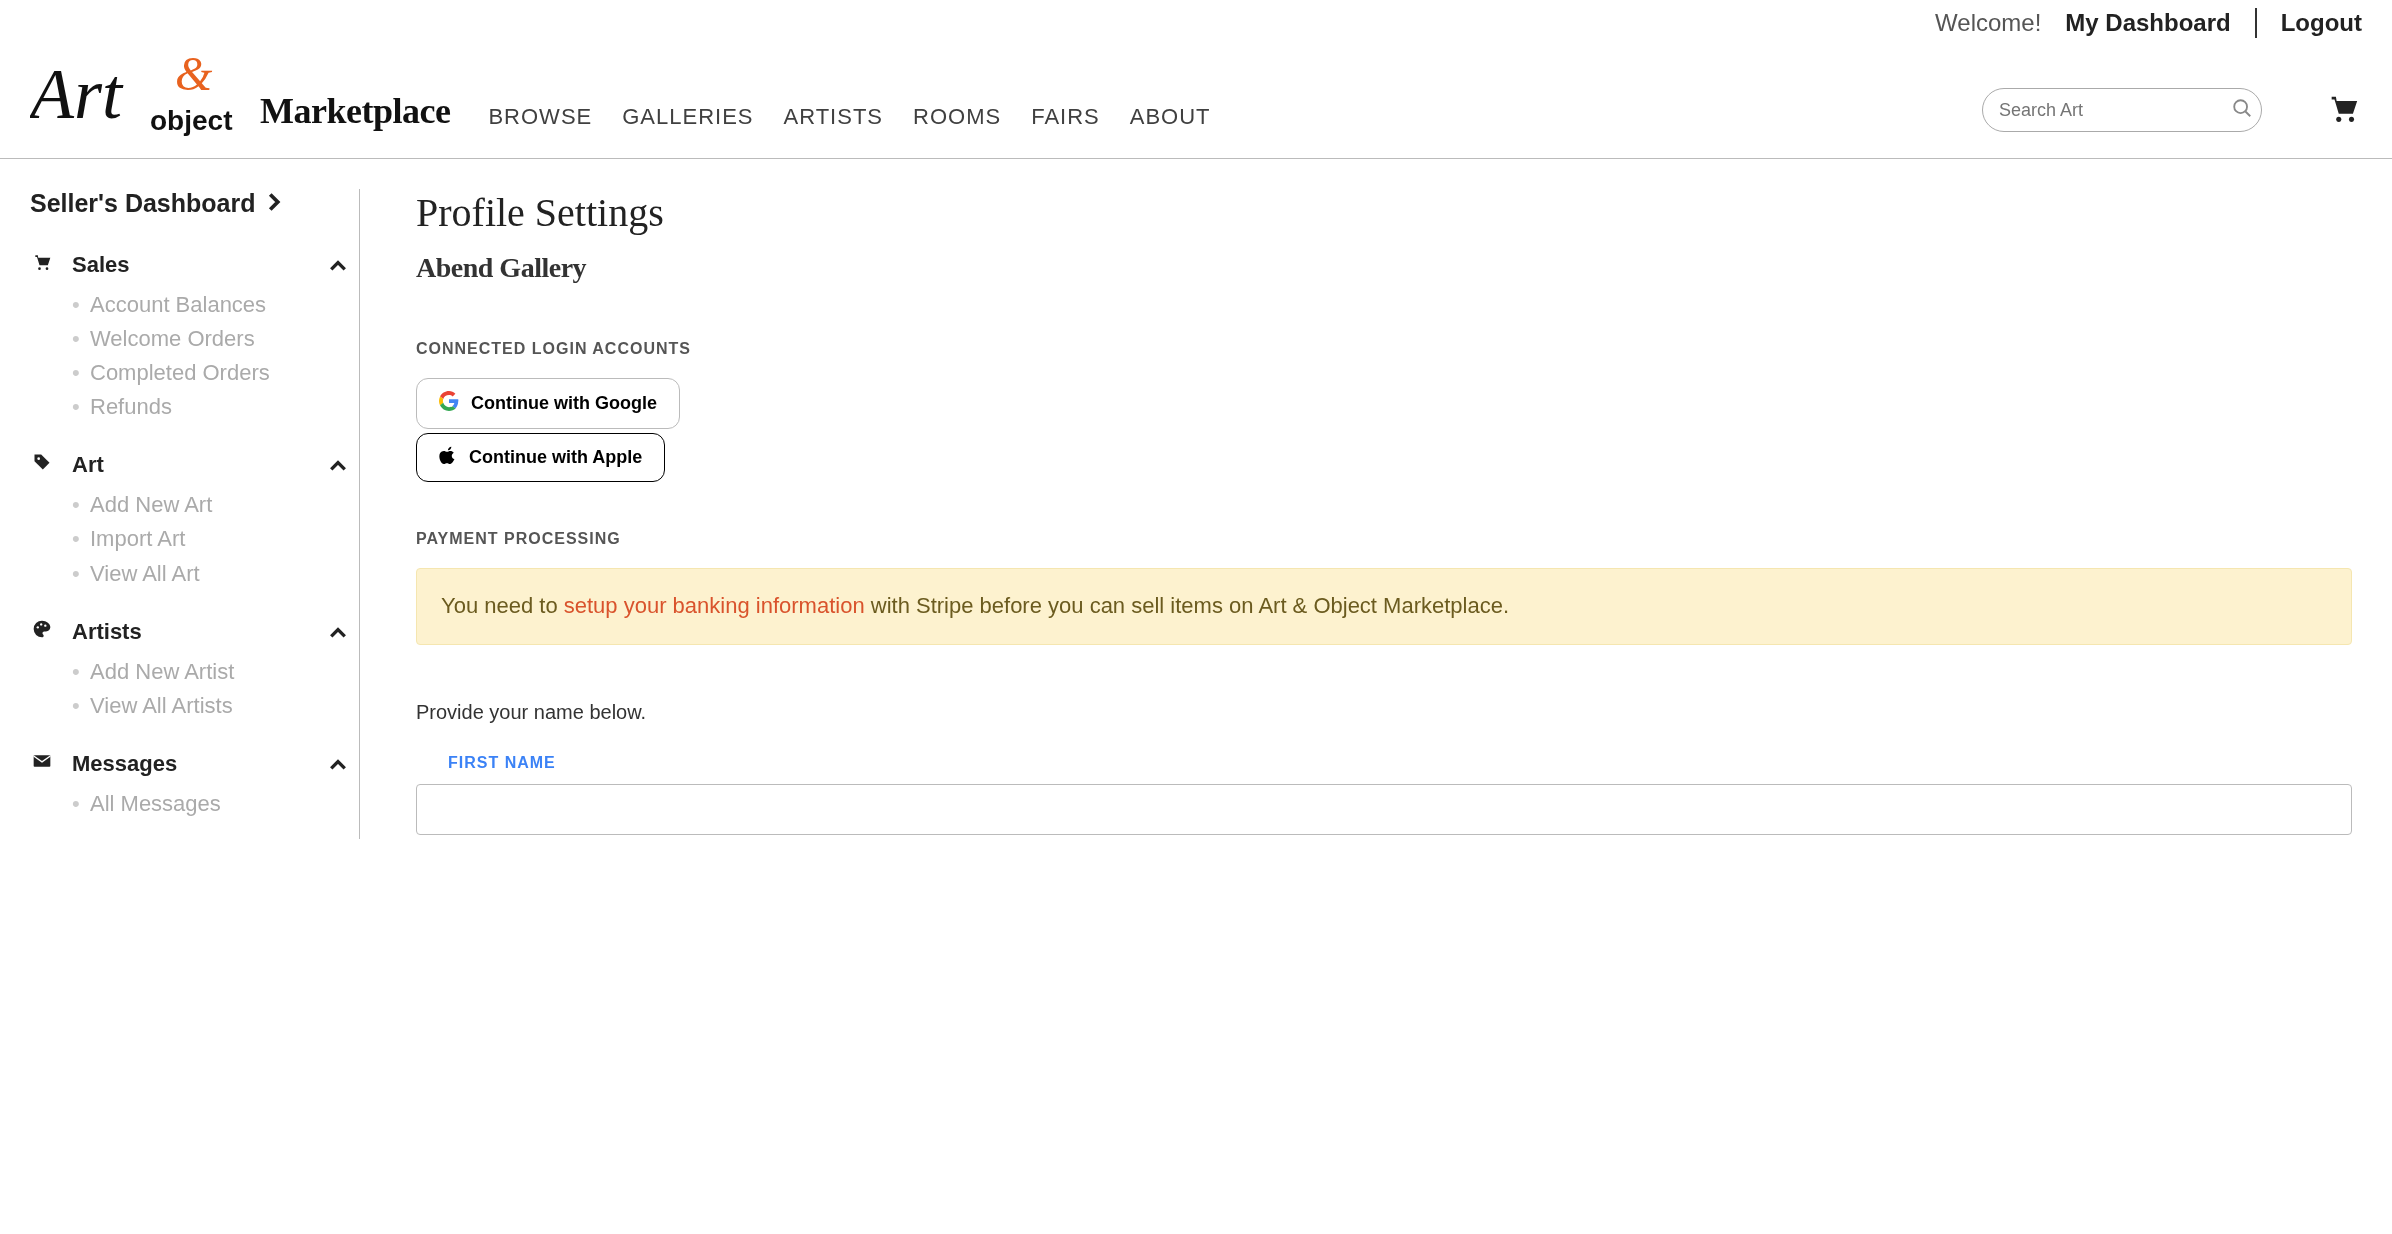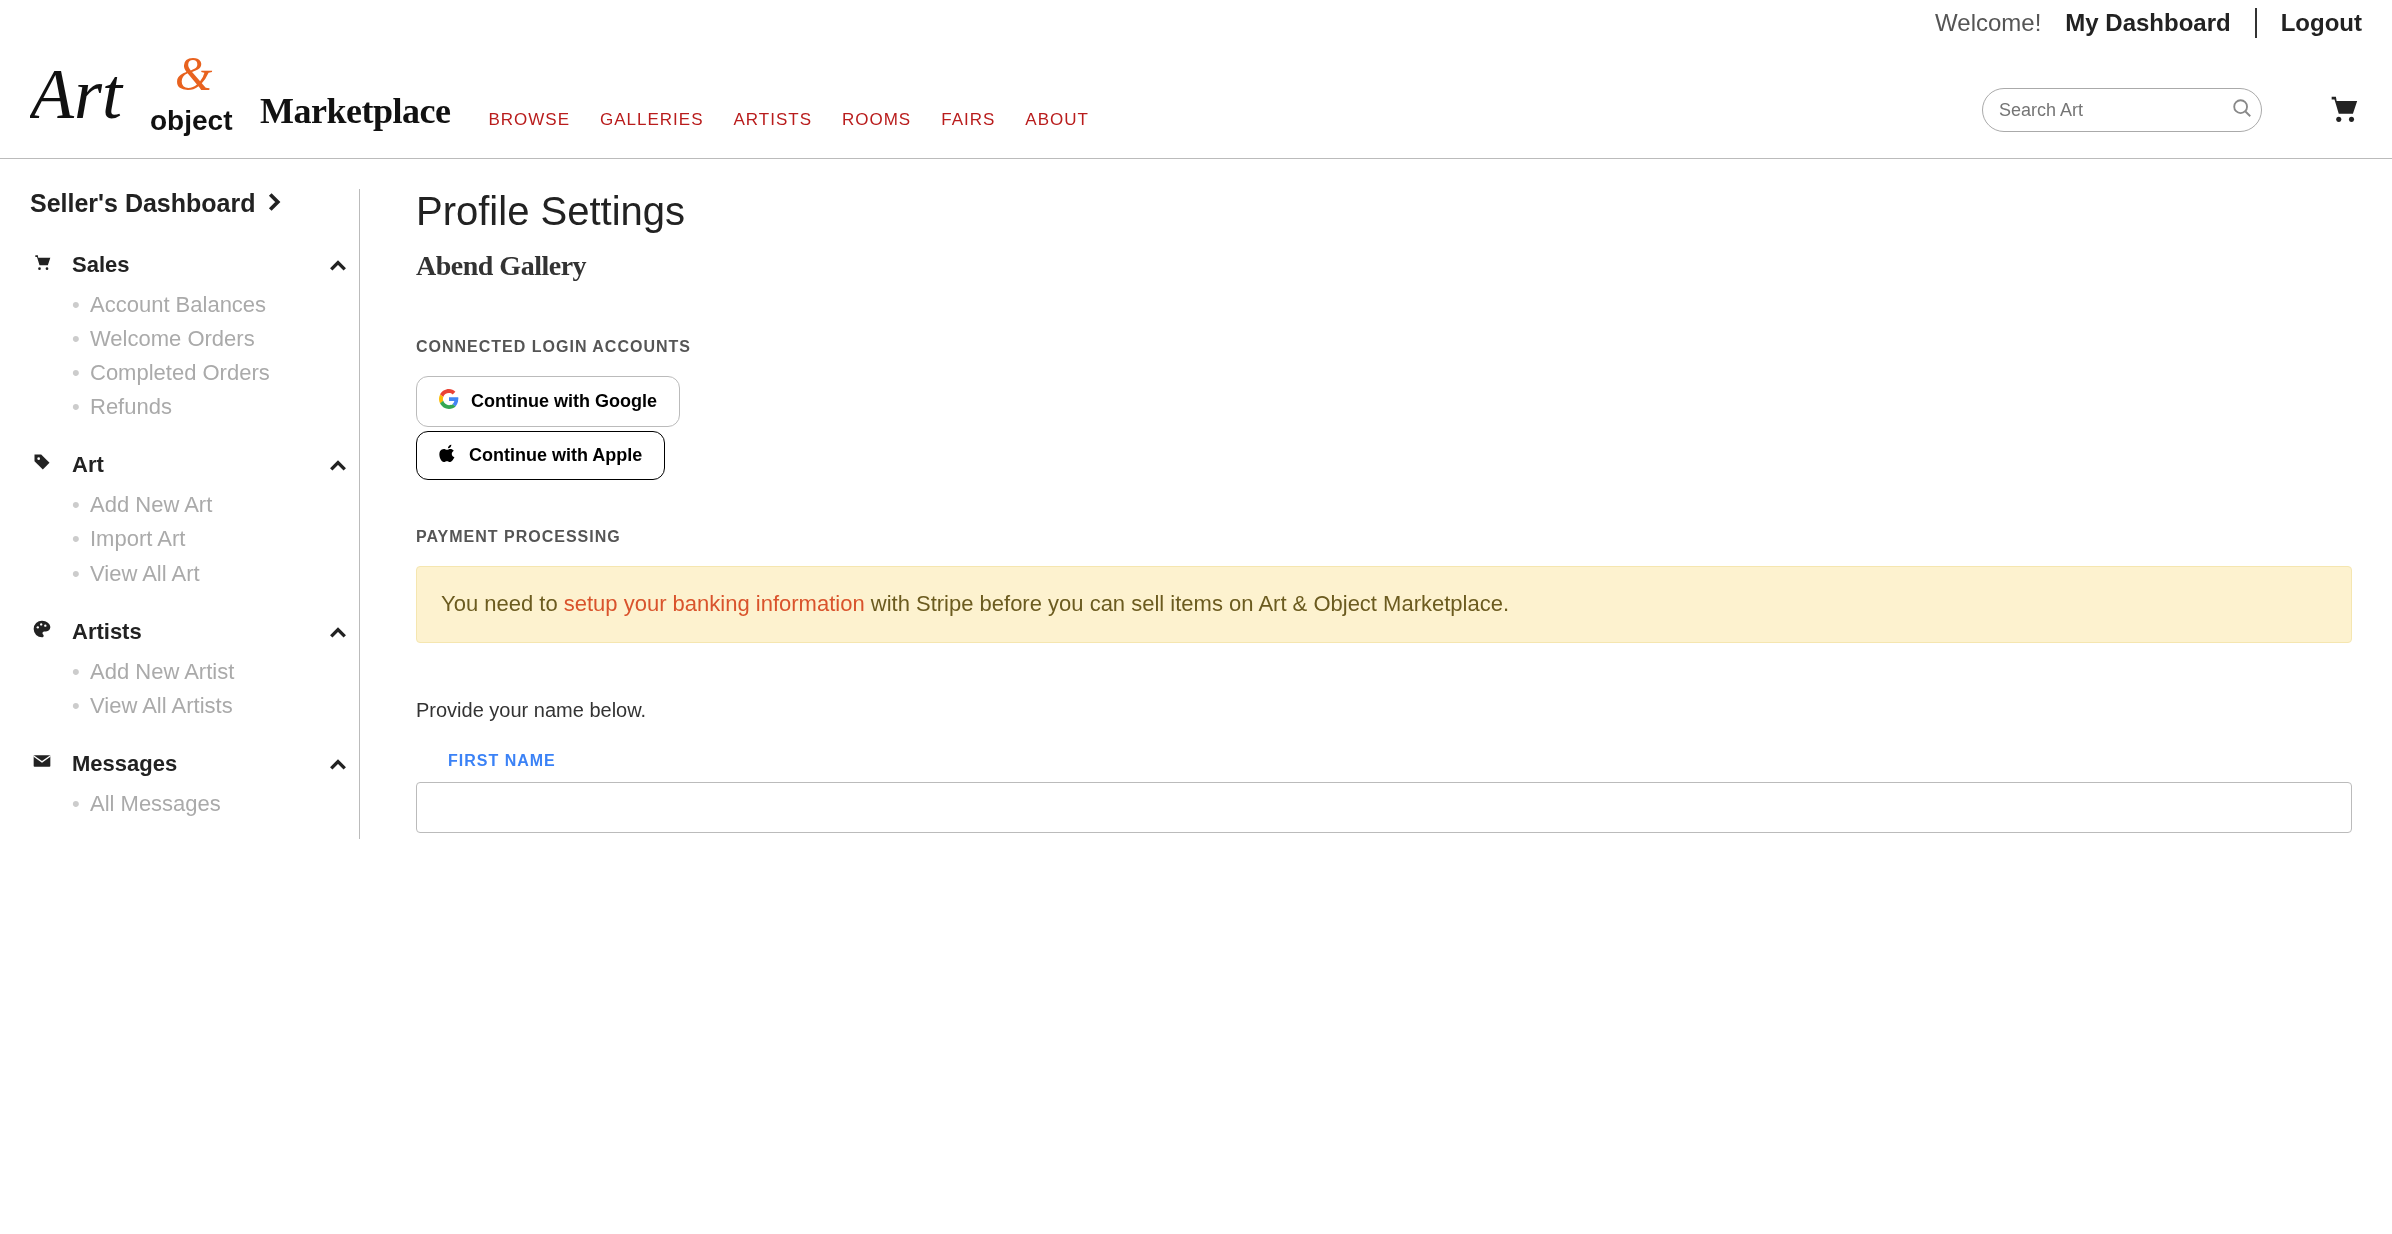--- a/index.html
+++ b/index.html
@@ -10,41 +10,41 @@
 .topbar .divider { width: 2px; height: 30px; background: #333; }
 .topbar .link { color: #222; font-weight: 800; cursor: pointer; }
 
 .header { display: flex; align-items: flex-end; padding: 10px 30px 20px; gap: 28px; border-bottom: 1px solid #bbb; }
 .logo-wrap { display: flex; align-items: flex-end; gap: 10px; }
 .logo { height: 90px; display: flex; align-items: flex-end; }
 .logo svg { height: 90px; }
 .marketplace { font-family: Georgia, 'Times New Roman', serif; font-weight: 800; font-size: 36px; letter-spacing: -0.5px; color: #111; margin-bottom: 6px; }
 
 .nav { display: flex; align-items: center; gap: 30px; margin-left: 10px; margin-bottom: 8px; }
-.nav a { text-transform: uppercase; text-decoration: none; color: #b91c1c; font-size: 17px; letter-spacing: 1px; cursor: pointer; font-weight: 500; }
+.nav a { text-transform: uppercase; text-decoration: none; color: #404040; font-size: 22px; letter-spacing: 1px; cursor: pointer; font-weight: 500; }
 
 .header-right { margin-left: auto; display: flex; align-items: center; gap: 62px; margin-bottom: 6px; }
 .search { display: flex; align-items: center; border: 1.5px solid #aaa; border-radius: 999px; padding: 8px 16px; width: 280px; }
 .search input { border: none; outline: none; font-size: 18px; flex: 1; background: transparent; color: #555; }
 .search .icon { color: #888; }
 
 .cart { color: #222; cursor: pointer; }
 
 .main { display: flex; padding: 30px 30px 40px; }
 .sidebar { width: 330px; padding-right: 0; border-right: 1.5px solid #bbb; }
 .sidebar-title { font-size: 25px; font-weight: 700; color: #222; display: flex; align-items: center; gap: 12px; margin-bottom: 24px; }
 .sidebar-group-head { display: flex; align-items: flex-start; gap: 18px; font-size: 22px; font-weight: 700; color: #222; padding: 10px 0; cursor: pointer; }
 .sidebar-group-head .icon { width: 24px; display: flex; justify-content: center; }
 .sidebar-group-head .chev { margin-left: auto; margin-right: 12px; }
 .sidebar ul { list-style: none; padding-left: 42px; margin-bottom: 18px; }
 .sidebar ul li { color: #aaa; font-size: 22px; line-height: 1.55; position: relative; padding-left: 18px; cursor: pointer; }
 .sidebar ul li::before { content: "•"; position: absolute; left: 0; color: #ccc; }
 
 .content { flex: 1; padding-left: 56px; padding-right: 10px; }
-.page-title { font-family: Liberation Sans, sans-serif; font-size: 40px; font-weight: 500; color: #222; margin-bottom: 16px; }
+.page-title { font-family: Liberation Serif, serif; font-size: 40px; font-weight: 500; color: #222; margin-bottom: 16px; }
 .gallery-name { font-family: Georgia, 'Times New Roman', serif; font-size: 28px; font-weight: 900; color: #333; margin-bottom: 56px; letter-spacing: -0.5px; }
 .section-label { text-transform: uppercase; font-size: 16px; font-weight: 700; color: #555; letter-spacing: 1px; margin-bottom: 20px; }
 
 .login-btn { display: flex; align-items: center; gap: 12px; border: 1px solid #bbb; border-radius: 12px; background: #fff; padding: 12px 22px; font-size: 18px; font-weight: 600; cursor: pointer; }
 .login-btn + .login-btn { margin-top: 4px; }
 .login-btn.apple { border-color: #000; }
 
 .google-icon { width: 20px; height: 20px; }
 .apple-icon { width: 18px; height: 18px; }
 

